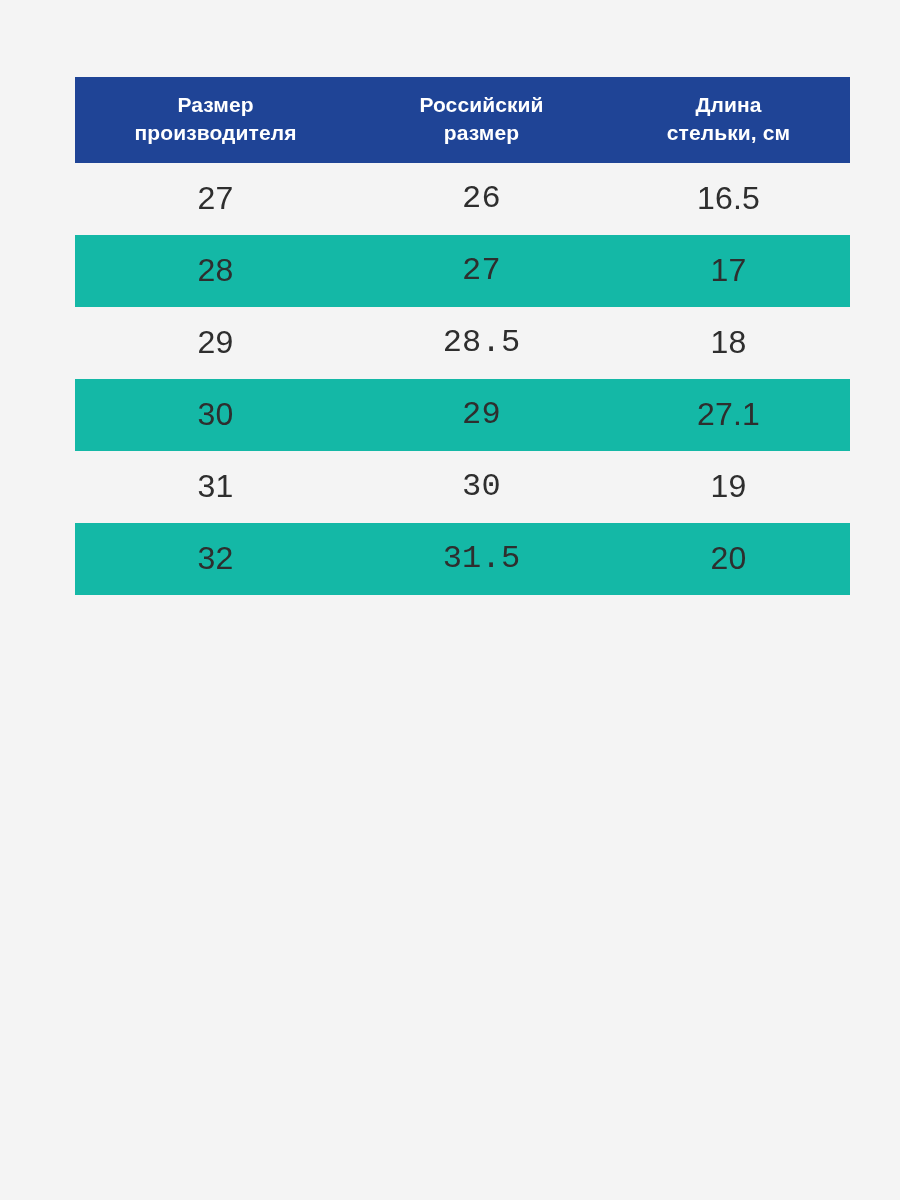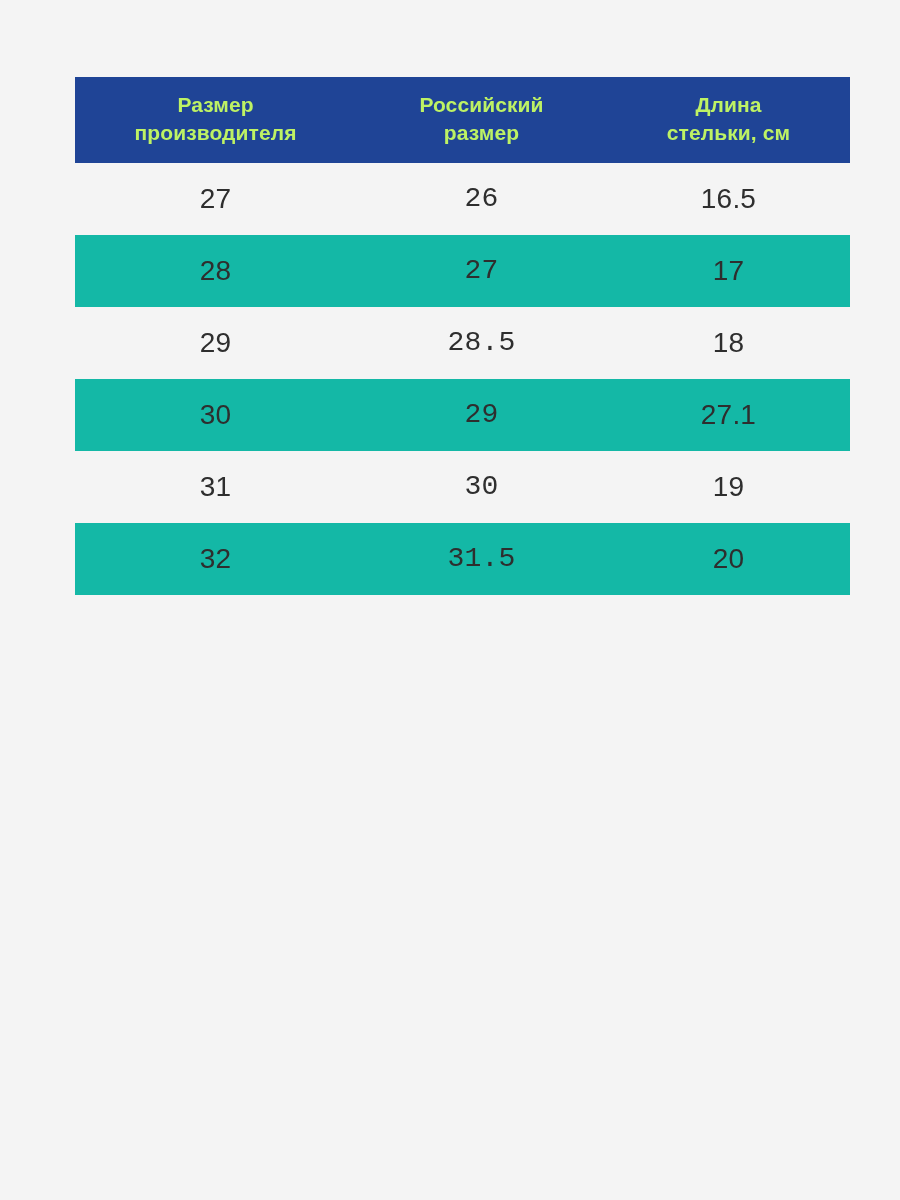--- a/index.html
+++ b/index.html
@@ -29,21 +29,21 @@
     border-collapse: collapse;
     table-layout: fixed;
   }
 
   
   .size-table thead tr {
     background: #1f4496;
   }
   .size-table thead th {
     background: #1f4496;
-    color: #bef264;
+    color: #ffffff;
     font-size: 21px;
     font-weight: bold;
     line-height: 1.35;
     padding: 14px 4px 15px 4px;
     text-align: center;
     vertical-align: middle;
     border: 0;
     letter-spacing: 0.1px;
   }
   .th-line {
@@ -52,21 +52,21 @@
   }
 
   
   .col-mfr   { width: 273px; }
   .col-ru    { width: 243px; }
   .col-insole{ width: 235px; }
 
   
   .size-table tbody td {
     height: 72px;
-    font-size: 28px;
+    font-size: 32px;
     color: #2e2e2e;
     text-align: center;
     vertical-align: middle;
     border: 0;
     padding: 0;
     font-weight: normal;
     letter-spacing: 0.2px;
   }
   .size-table tbody tr.row-odd  td { background: transparent; }
   .size-table tbody tr.row-even td { background: #14b8a6; }

